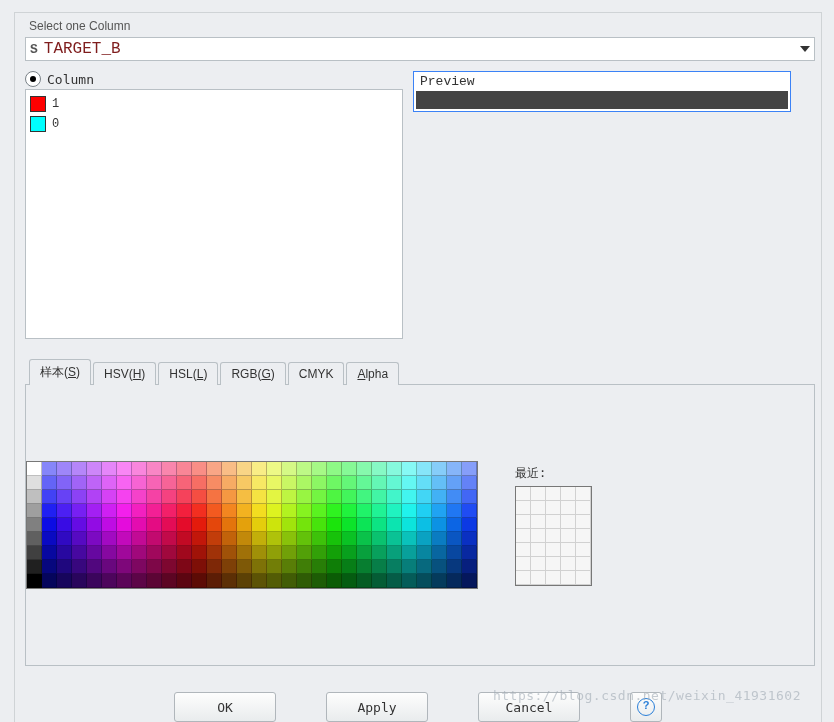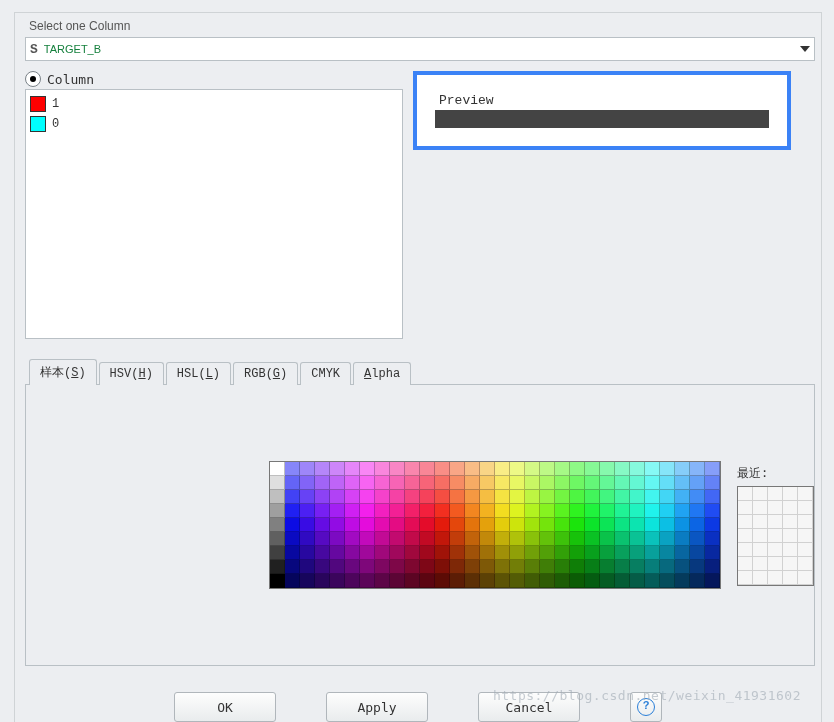--- a/index.html
+++ b/index.html
@@ -2,44 +2,44 @@
 <html><head>
 <meta charset="utf-8">
 <style>
   html,body{margin:0;padding:0;font-family:"Tahoma","SimSun",sans-serif;font-size:12px;color:#333;background:#eceef1}
   body{width:834px;height:722px;overflow:hidden}
   .frame{position:absolute;left:14px;top:12px;width:806px;height:720px;border:1px solid #cfd3d6;background:#eceef1}
   .inner{position:absolute;left:10px;top:4px;width:790px;height:648px}
   .section-label{margin:2px 0 4px 4px;color:#555}
   .combo{display:flex;align-items:center;height:22px;border:1px solid #b9c0c5;background:#fff;padding:0 4px;width:780px}
   .combo .s{font-family:"Consolas","Courier New",monospace;font-weight:bold;font-size:13px;color:#555;margin-right:6px}
-  .combo .txt{font-family:Liberation Sans, sans-serif;font-size:11px;color:#15803d}
+  .combo .txt{font-family:Liberation Mono, monospace;font-size:16px;color:#7f1d1d}
   .combo .arrow{margin-left:auto;width:0;height:0;border-left:5px solid transparent;border-right:5px solid transparent;border-top:6px solid #333}
   .mid{display:flex;gap:10px;margin-top:10px}
   .leftcol{width:378px}
   .rightcol{width:378px;display:flex;flex-direction:column;justify-content:space-between;height:278px}
   .radio-row{display:flex;align-items:center;gap:6px;margin-bottom:2px}
   .radio{width:14px;height:14px;border:1px solid #7a8288;border-radius:50%;background:#fff;display:flex;align-items:center;justify-content:center}
   .radio.selected::after{content:"";width:6px;height:6px;border-radius:50%;background:#000}
   .radio.disabled{border-color:#b9c0c5}
   .radio-lbl{font-family:"Consolas","SimSun",monospace;font-size:13px;color:#333}
   .radio-lbl.disabled{color:#9ba4aa}
   .listbox{border:1px solid #b9c0c5;background:#fff;height:240px;padding:4px}
   .li{display:flex;align-items:center;gap:6px;height:20px}
   .sw{width:14px;height:14px;border:1px solid #333}
   .li-txt{font-family:"Consolas","Courier New",monospace;font-size:12px}
   .rangebox{border:1px solid #b9c0c5;background:#fff;height:194px}
-  .prev{border:4px solid #3b82f6;background:#fff;padding:16px}
+  .prev{border:1px solid #3b82f6;background:#fff;padding:0}
   .prev-lbl{font-family:"Consolas","Courier New",monospace;font-size:13px;color:#333;padding:2px 6px}
   .prev-bar{background:#444;height:18px;margin:0 2px 2px 2px}
   .chooser{margin-top:10px;width:790px;height:304px;position:relative}
   .tabs{display:flex;align-items:flex-end;gap:2px;padding-left:4px}
-  .tab{padding:4px 10px;border:1px solid #b9c0c5;border-bottom:none;border-radius:3px 3px 0 0;font-family:Liberation Mono, monospace;font-size:12px;background:#eceef1;color:#333}
+  .tab{padding:4px 10px;border:1px solid #b9c0c5;border-bottom:none;border-radius:3px 3px 0 0;font-family:Liberation Sans, sans-serif;font-size:12px;background:#eceef1;color:#333}
   .tab.active{background:#eceef1;position:relative;z-index:2}
-  .tabpanel{border:1px solid #b9c0c5;background:#eceef1;height:280px;margin-top:-1px;display:flex;align-items:center;justify-content:flex-end;gap:16px}
+  .tabpanel{border:1px solid #b9c0c5;background:#eceef1;height:280px;margin-top:-1px;display:flex;align-items:center;justify-content:flex-start;gap:37px}
   .swatchgrid{display:grid;grid-template-columns:repeat(30,15px);grid-template-rows:repeat(9,14px);gap:0;border:1px solid #777}
   .cell{width:15px;height:14px;border-right:1px solid rgba(0,0,0,.25);border-bottom:1px solid rgba(0,0,0,.25);box-sizing:border-box}
   .recent-block{display:flex;flex-direction:column;align-items:flex-start}
   .recent-lbl{font-family:"SimSun","Consolas",monospace;font-size:12px;margin-bottom:4px}
   .recentgrid{display:grid;grid-template-columns:repeat(5,15px);grid-template-rows:repeat(7,14px);gap:0;border:1px solid #777;background:#fff}
   .rcell{width:15px;height:14px;border-right:1px solid rgba(0,0,0,.15);border-bottom:1px solid rgba(0,0,0,.15);box-sizing:border-box;background:#f6f6f6}
   .btnbar{position:absolute;left:0;right:0;bottom:0;height:52px;display:flex;align-items:center;justify-content:center;gap:50px;background:#eceef1}
   .btn{min-width:100px;height:28px;border:1px solid #b0b6bb;border-radius:3px;background:linear-gradient(#fdfdfd,#e9eced);font-family:"Consolas","Tahoma",monospace;font-size:13px;color:#333;display:flex;align-items:center;justify-content:center}
   .btn:nth-child(4){width:30px;min-width:30px}
   .q{width:16px;height:16px;border:1.5px solid #2a7fd8;border-radius:50%;color:#2a7fd8;font-family:sans-serif;font-size:11px;line-height:13px;text-align:center;font-weight:bold}

